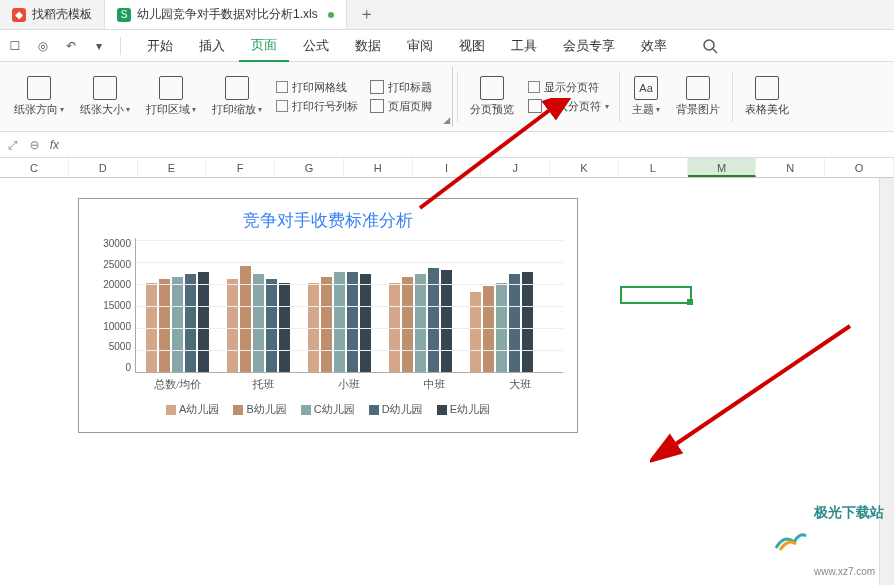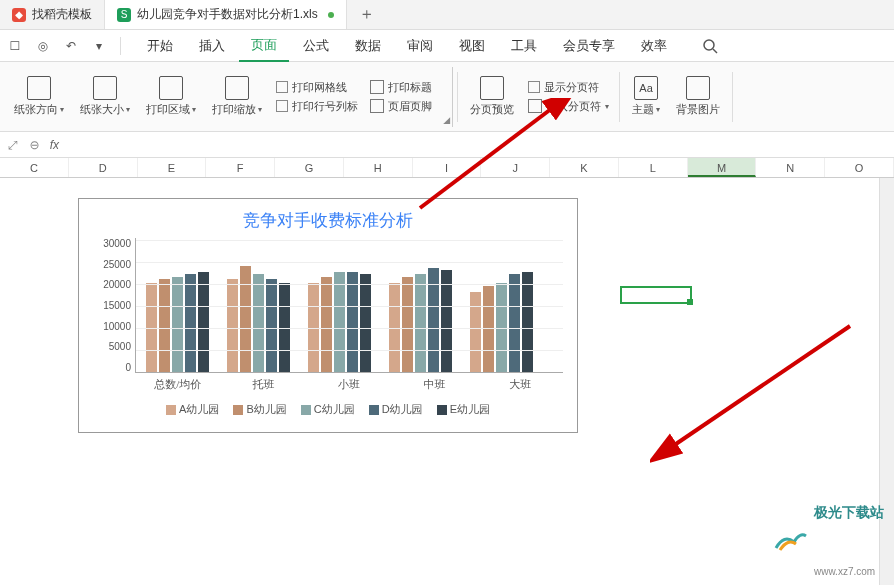--- a/index.html
+++ b/index.html
@@ -457,20 +457,26 @@
         </span>
     </div>
   </div>
   <div class="ribbon-group">
     <div class="ribbon-big">
       <span class="ribbon-ico"></span>
       <span class="ribbon-label">背景图片</span>
     </div>
   </div>
   <div class="ribbon-sep"></div>
+  <div class="ribbon-group">
+    <div class="ribbon-big">
+      <span class="ribbon-ico"></span>
+      <span class="ribbon-label">表格美化</span>
+    </div>
+  </div>
 </div>
 
 <div class="formula-bar">
   <div class="fb-icons">
     <span>⤢</span>
     <span>⊖</span>
   </div>
   <span style="font-style:italic;">fx</span>
   <div style="flex:1; height:100%;"></div>
 </div>

